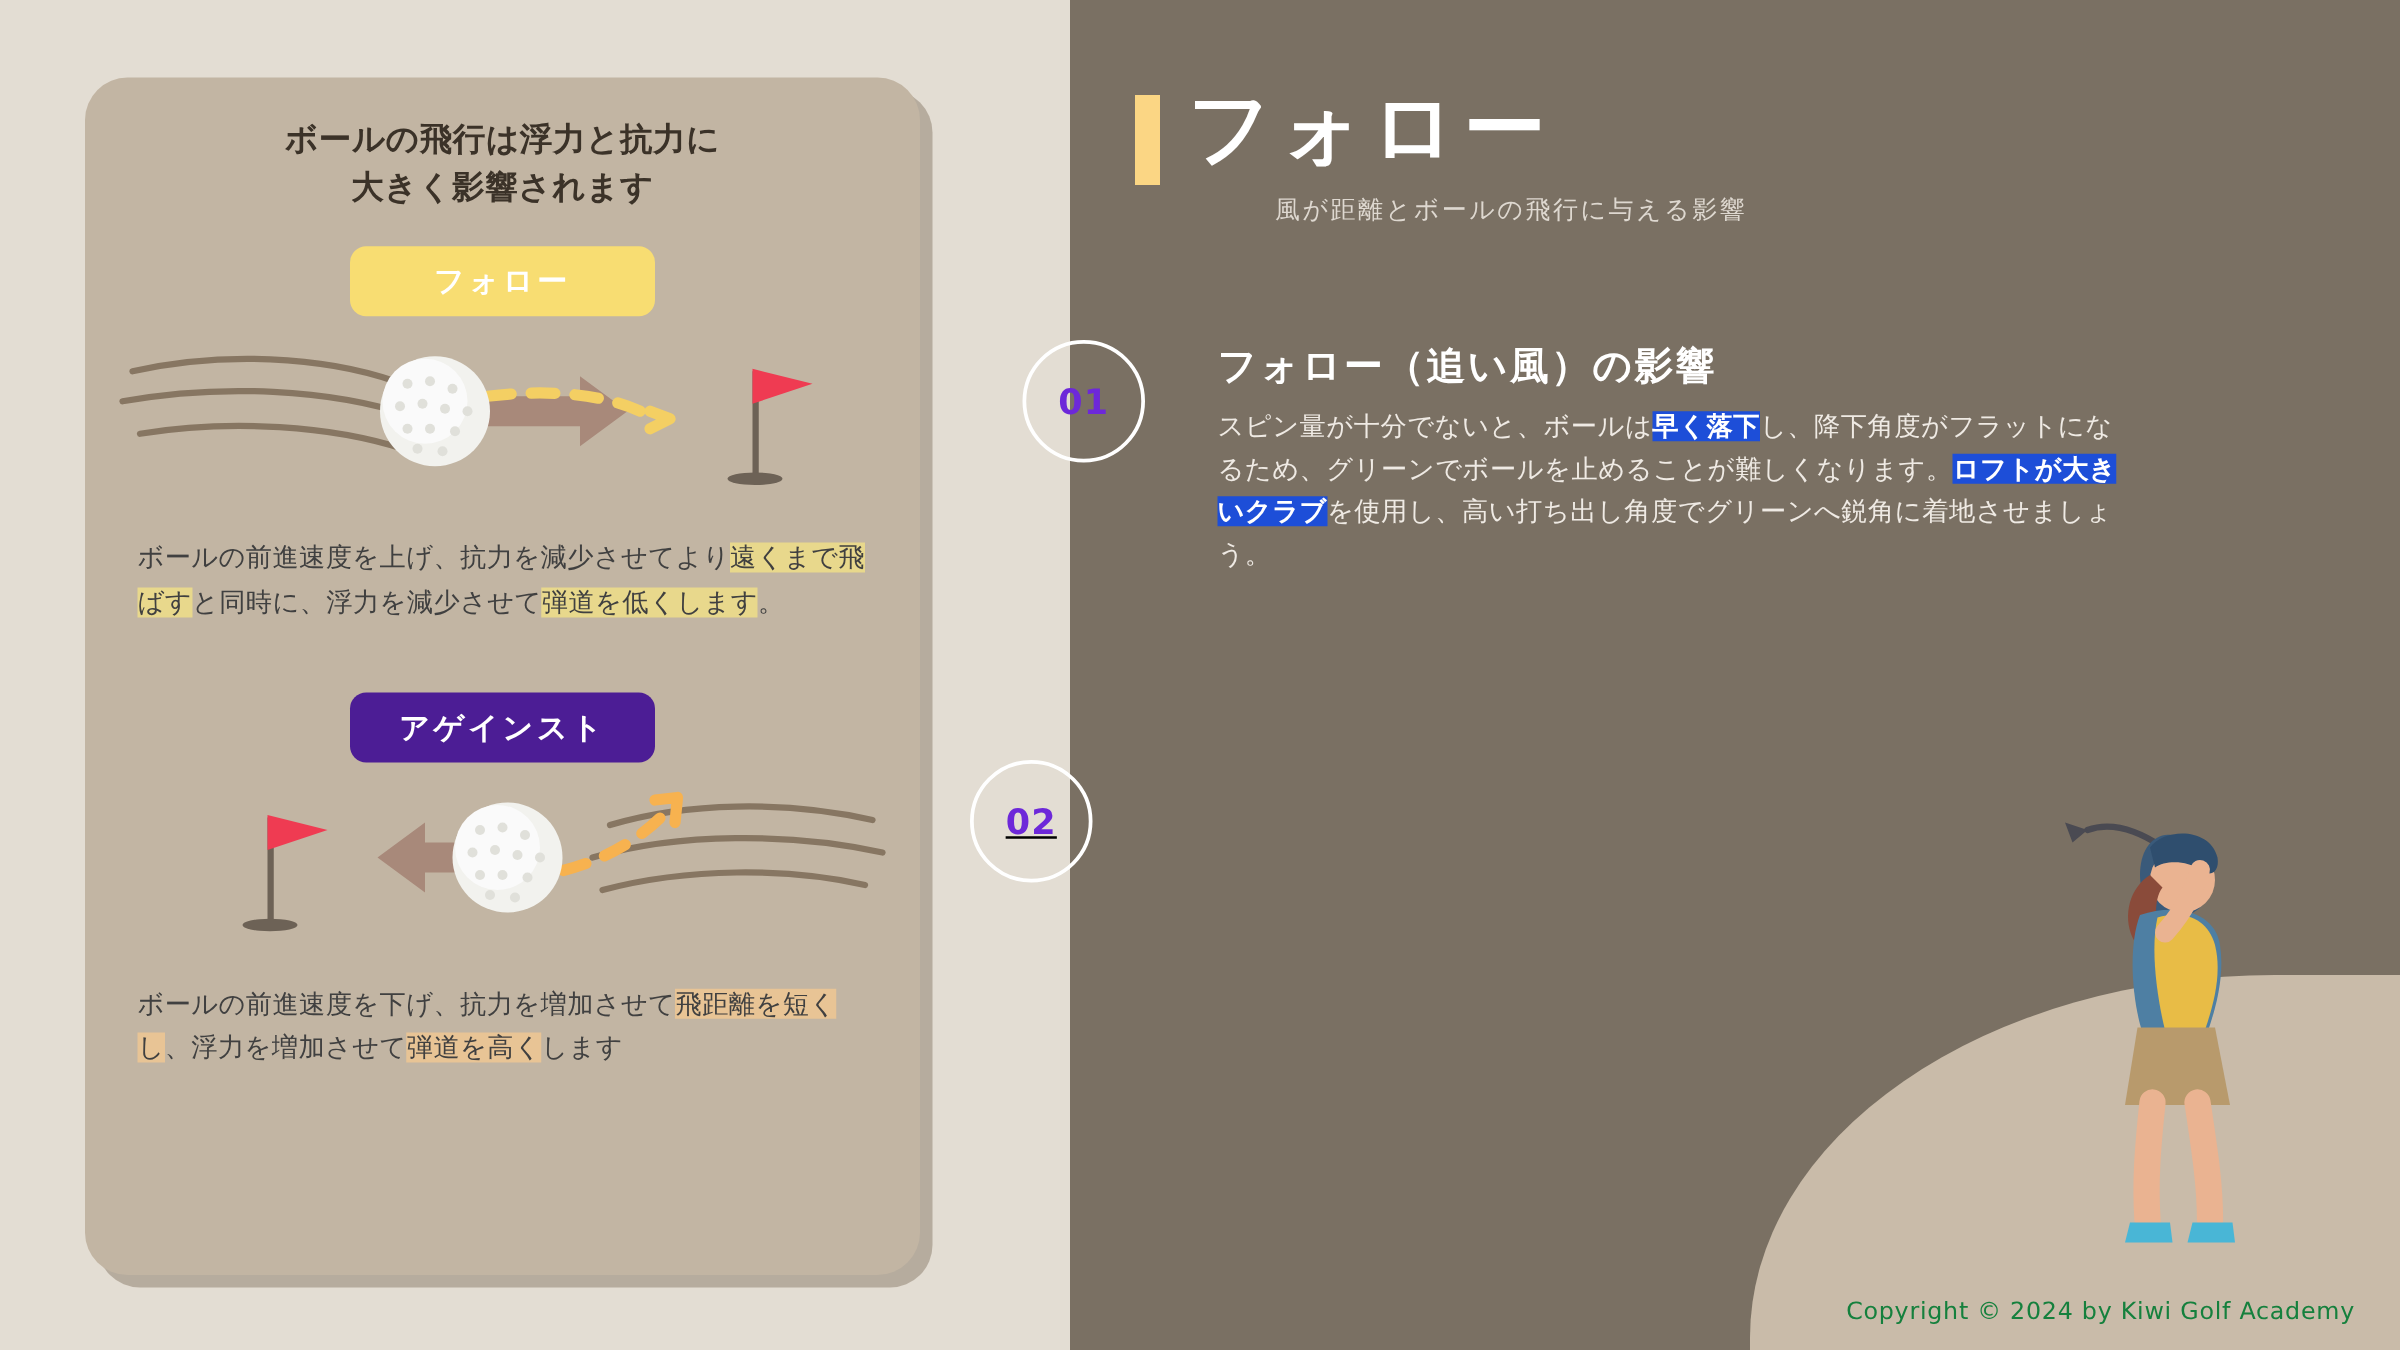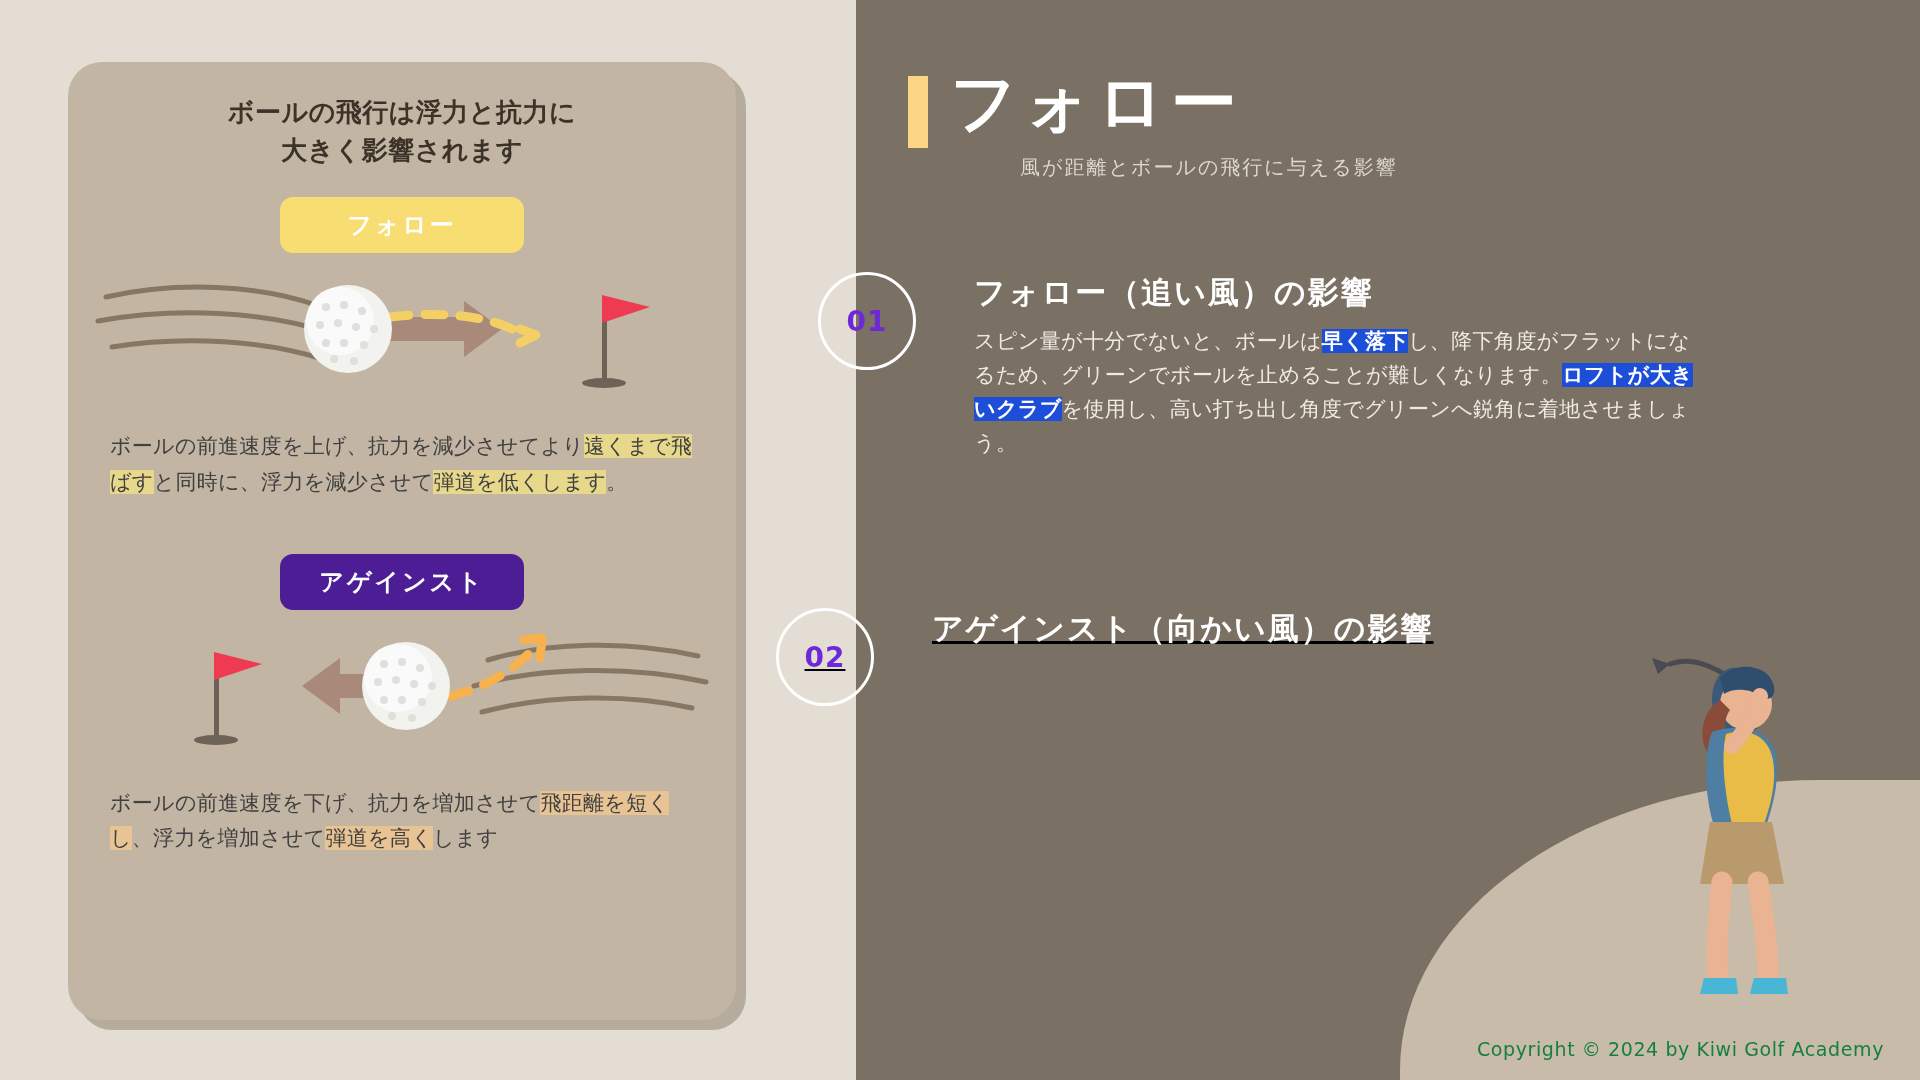--- a/index.html
+++ b/index.html
@@ -258,21 +258,20 @@
       <div class="sec-title">フォロー（追い風）の影響</div>
       <div class="sec-text">
         <span>スピン量が十分でないと、ボールは</span><span class="hl">早く落下</span><span>し、降下角度がフラットになるため、グリーンでボールを止めることが難しくなります。</span><span class="hl">ロフトが大きいクラブ</span><span>を使用し、高い打ち出し角度でグリーンへ鋭角に着地させましょう。</span>
       </div>
     </div>
   </div>
 
   <div class="section" style="left:776px; top:608px;text-decoration:underline;">
     <div class="sec-num">02</div>
     <div class="sec-body">
-      <div class="sec-title">アゲインスト（向かい風）の影響</div>
     </div>
   </div>
 
   <div class="golfer">
     <svg width="260" height="420" viewBox="0 0 260 420">
 
       <path d="M150,78 C120,50 92,40 70,48" stroke="#4a4a52" stroke-width="5" fill="none" stroke-linecap="round"></path>
       <path d="M70,48 L52,42 L58,58 Z" fill="#4a4a52"></path>
 
       <path d="M128,132 C140,104 150,86 158,78" stroke="#d9a184" stroke-width="17" fill="none" stroke-linecap="round"></path>

